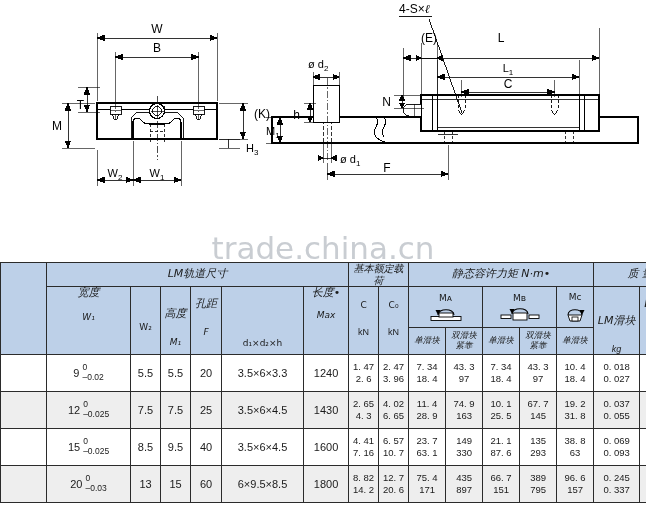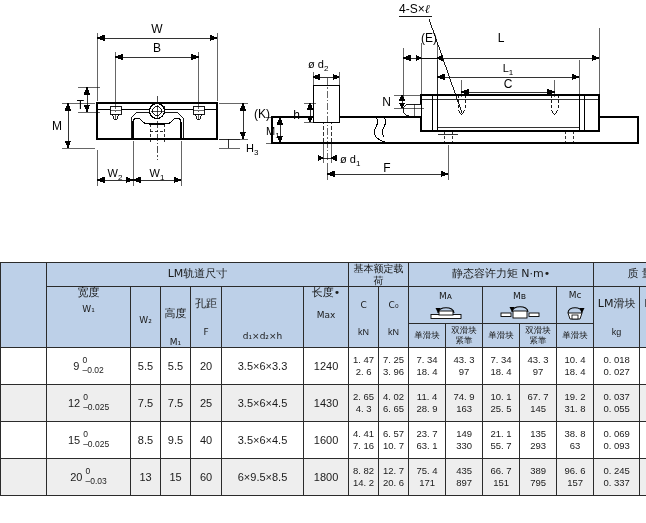--- a/index.html
+++ b/index.html
@@ -43,21 +43,21 @@
     text-align:center;
     vertical-align:middle;
     padding:0;
     font-weight:normal;
     line-height:1.15;
   }
   thead td{background:#bdd0e8;}
   thead td.hblue{background:#bdd0e8;}
   tbody tr.odd td{background:#ffffff;}
   tbody tr.even td{background:#eeeeee;}
-  .cjk{font-family:"DejaVu Sans","Liberation Sans",sans-serif;font-size:11px;}
+  .cjk{font-family:"DejaVu Sans","Liberation Sans",sans-serif;font-size:11px;font-style:italic;}
   .sym{font-size:9px;font-family:"DejaVu Sans",sans-serif;}
   .unit{font-size:9px;font-family:"Liberation Sans",sans-serif;}
   .small2{font-size:8.5px;line-height:1.05;}
   .tol{display:inline-block;text-align:left;font-size:8.5px;line-height:1.15;vertical-align:middle;margin-left:3px;}
   .nom{display:inline-block;font-size:11px;vertical-align:middle;}
   .two{font-size:9.5px;line-height:1.25;}
   .ico{display:block;margin:0 auto;}
 </style>
 </head>
 <body>
@@ -279,20 +279,21 @@
         <text x="125" y="106" text-anchor="end">N</text>
         <text x="0" y="135" text-anchor="start" font-size="11">M<tspan font-size="8" dy="3">1</tspan></text>
         <text x="34" y="119" text-anchor="end">h</text>
         <text x="74" y="163" text-anchor="start" font-size="11">ø d<tspan font-size="8" dy="3">1</tspan></text>
         <text x="42" y="68" text-anchor="start" font-size="11">ø d<tspan font-size="8" dy="3">2</tspan></text>
         <text x="121" y="172" text-anchor="middle">F</text>
       </g>
     </svg>
   </div>
 
+  <div id="watermark">trade.china.cn</div>
 
   <div id="tablewrap">
     <table class="spec">
       <colgroup>
         <col style="width:46px">
           <col style="width:84px">
           <col style="width:30px">
         <col style="width:30px">
           <col style="width:31px">
           <col style="width:82px">
@@ -312,21 +313,21 @@
           <td class="hblue" rowspan="3"></td>
           <td class="hblue cjk" colspan="6" style="height:22px">LM轨道尺寸</td>
           <td class="hblue cjk" colspan="2" style="font-size:10px">基本额定载荷</td>
           <td class="hblue cjk" colspan="5">静态容许力矩  N·m•</td>
           <td class="hblue cjk" colspan="2">质  量</td>
         </tr>
         <tr>
 
           <td class="hblue cjk" rowspan="2" style="height:46px;vertical-align:top;padding-top:0">
             <div>宽度</div>
-            <div class="sym" style="margin-top:4px">W₁</div>
+            <div class="sym" style="margin-top:12px">W₁</div>
           </td>
 
           <td class="hblue" rowspan="2" style="vertical-align:bottom;padding-bottom:22px">
             <div class="sym">W₂</div>
           </td>
 
           <td class="hblue cjk" rowspan="2" style="vertical-align:top;padding-top:21px">
             <div>高度</div>
             <div class="sym" style="margin-top:16px">M₁</div>
           </td>
@@ -379,21 +380,21 @@
           <td class="hblue" rowspan="1">
             <div class="sym" style="margin-bottom:3px">Mᴄ</div>
             <svg class="ico" width="30" height="17" viewBox="0 0 30 17">
               <path d="M8,10 C8,3 22,3 22,10" fill="none" stroke="#000" stroke-width="1.1"></path>
               <path d="M22,10 l2.5,-5 l-5,0 Z" fill="#000"></path>
               <path d="M8,10 L22,10 L20,16 L10,16 Z" fill="#fff" stroke="#000" stroke-width="0.9"></path>
               <rect x="12" y="12" width="6" height="4" fill="#fff" stroke="#000" stroke-width="0.8"></rect>
             </svg>
           </td>
 
-          <td class="hblue cjk" rowspan="2" style="vertical-align:top;padding-top:11px">
+          <td class="hblue cjk" rowspan="2" style="vertical-align:top;padding-top:28px">
             <div>LM滑块</div>
             <div class="unit" style="margin-top:16px">kg</div>
           </td>
 
           <td class="hblue cjk" rowspan="2" style="vertical-align:top;padding-top:11px">
             <div>LM轨道</div>
             <div class="unit" style="margin-top:16px">kg/m</div>
           </td>
         </tr>
         <tr>
@@ -417,21 +418,21 @@
             <td><span style="font-size:11px">5.5</span></td>
             <td><span style="font-size:11px">5.5</span></td>
             <td><span style="font-size:11px">20</span></td>
             <td><span style="font-size:11px">3.5×6×3.3</span></td>
             <td><span style="font-size:11px">1240</span></td>
             <td>
               <div class="two">1. 47</div>
               <div class="two">2. 6</div>
             </td>
             <td>
-              <div class="two">7. 25</div>
+              <div class="two">2. 47</div>
               <div class="two">3. 96</div>
             </td>
             <td>
               <div class="two">7. 34</div>
               <div class="two">18. 4</div>
             </td>
             <td>
               <div class="two">43. 3</div>
               <div class="two">97</div>
             </td>
@@ -514,21 +515,21 @@
             <td>
               <div class="two">23. 7</div>
               <div class="two">63. 1</div>
             </td>
             <td>
               <div class="two">149</div>
               <div class="two">330</div>
             </td>
             <td>
               <div class="two">21. 1</div>
-              <div class="two">55. 7</div>
+              <div class="two">87. 6</div>
             </td>
             <td>
               <div class="two">135</div>
               <div class="two">293</div>
             </td>
             <td>
               <div class="two">38. 8</div>
               <div class="two">63</div>
             </td>
             <td>

